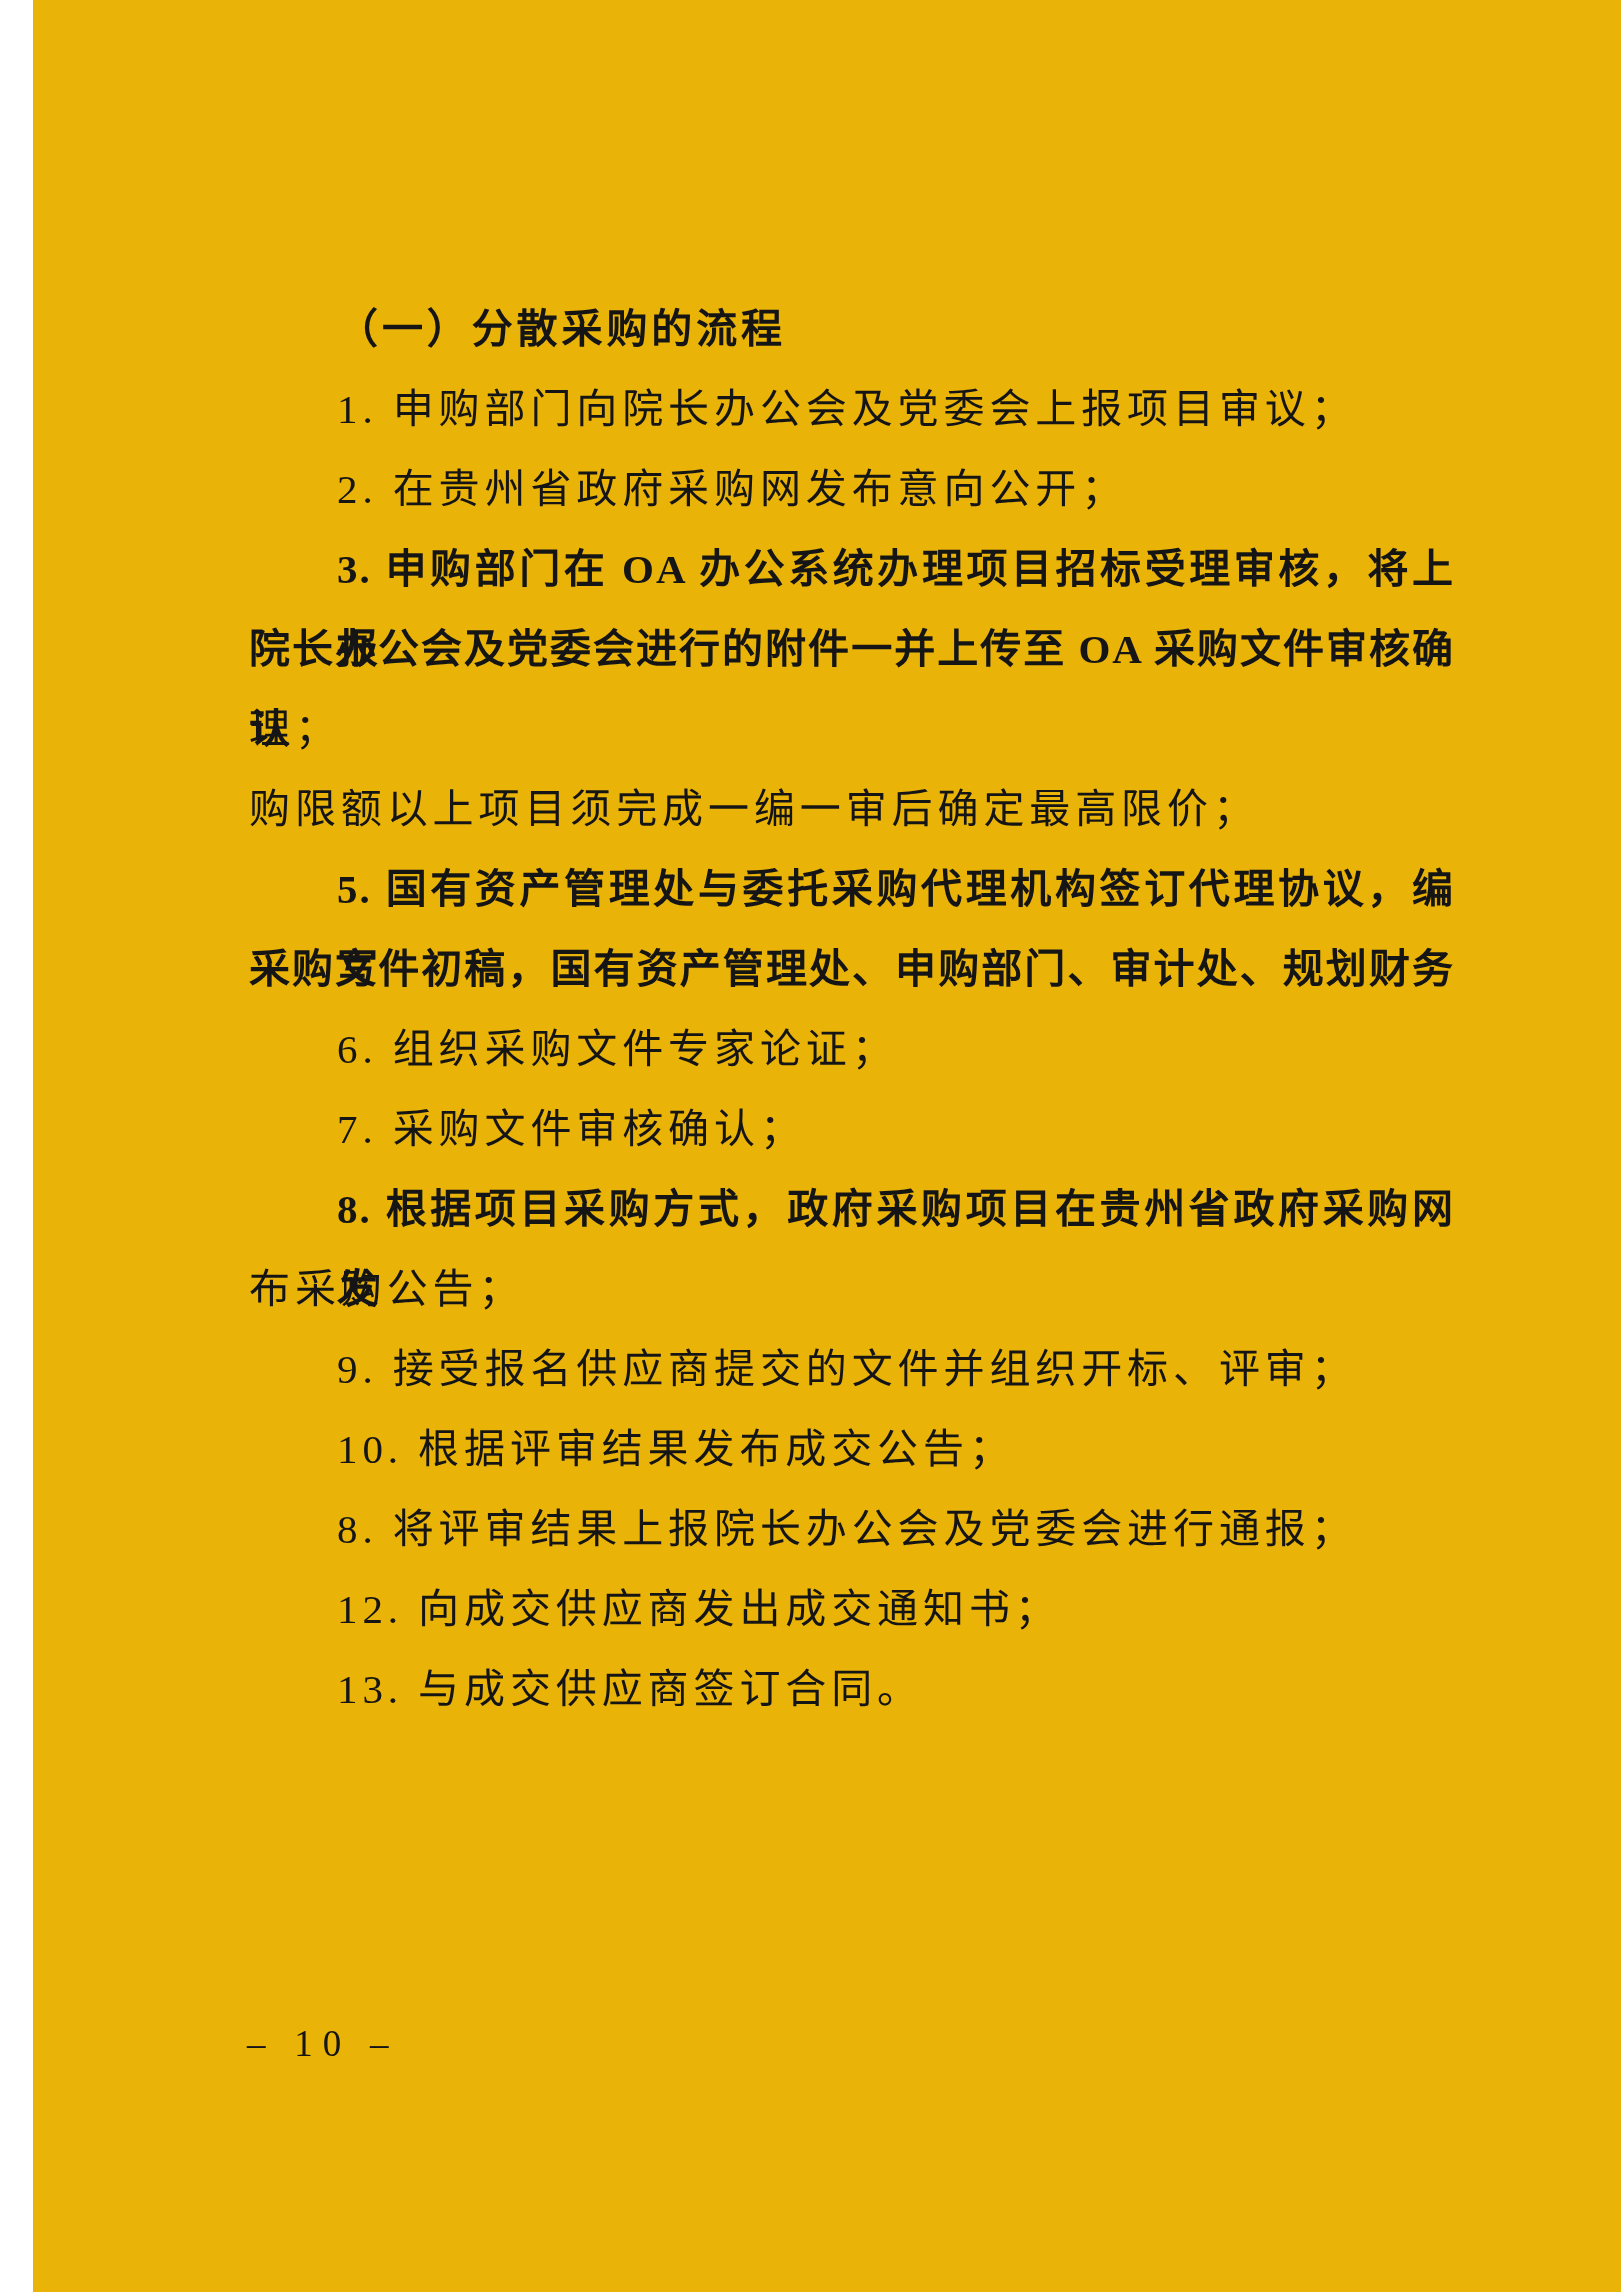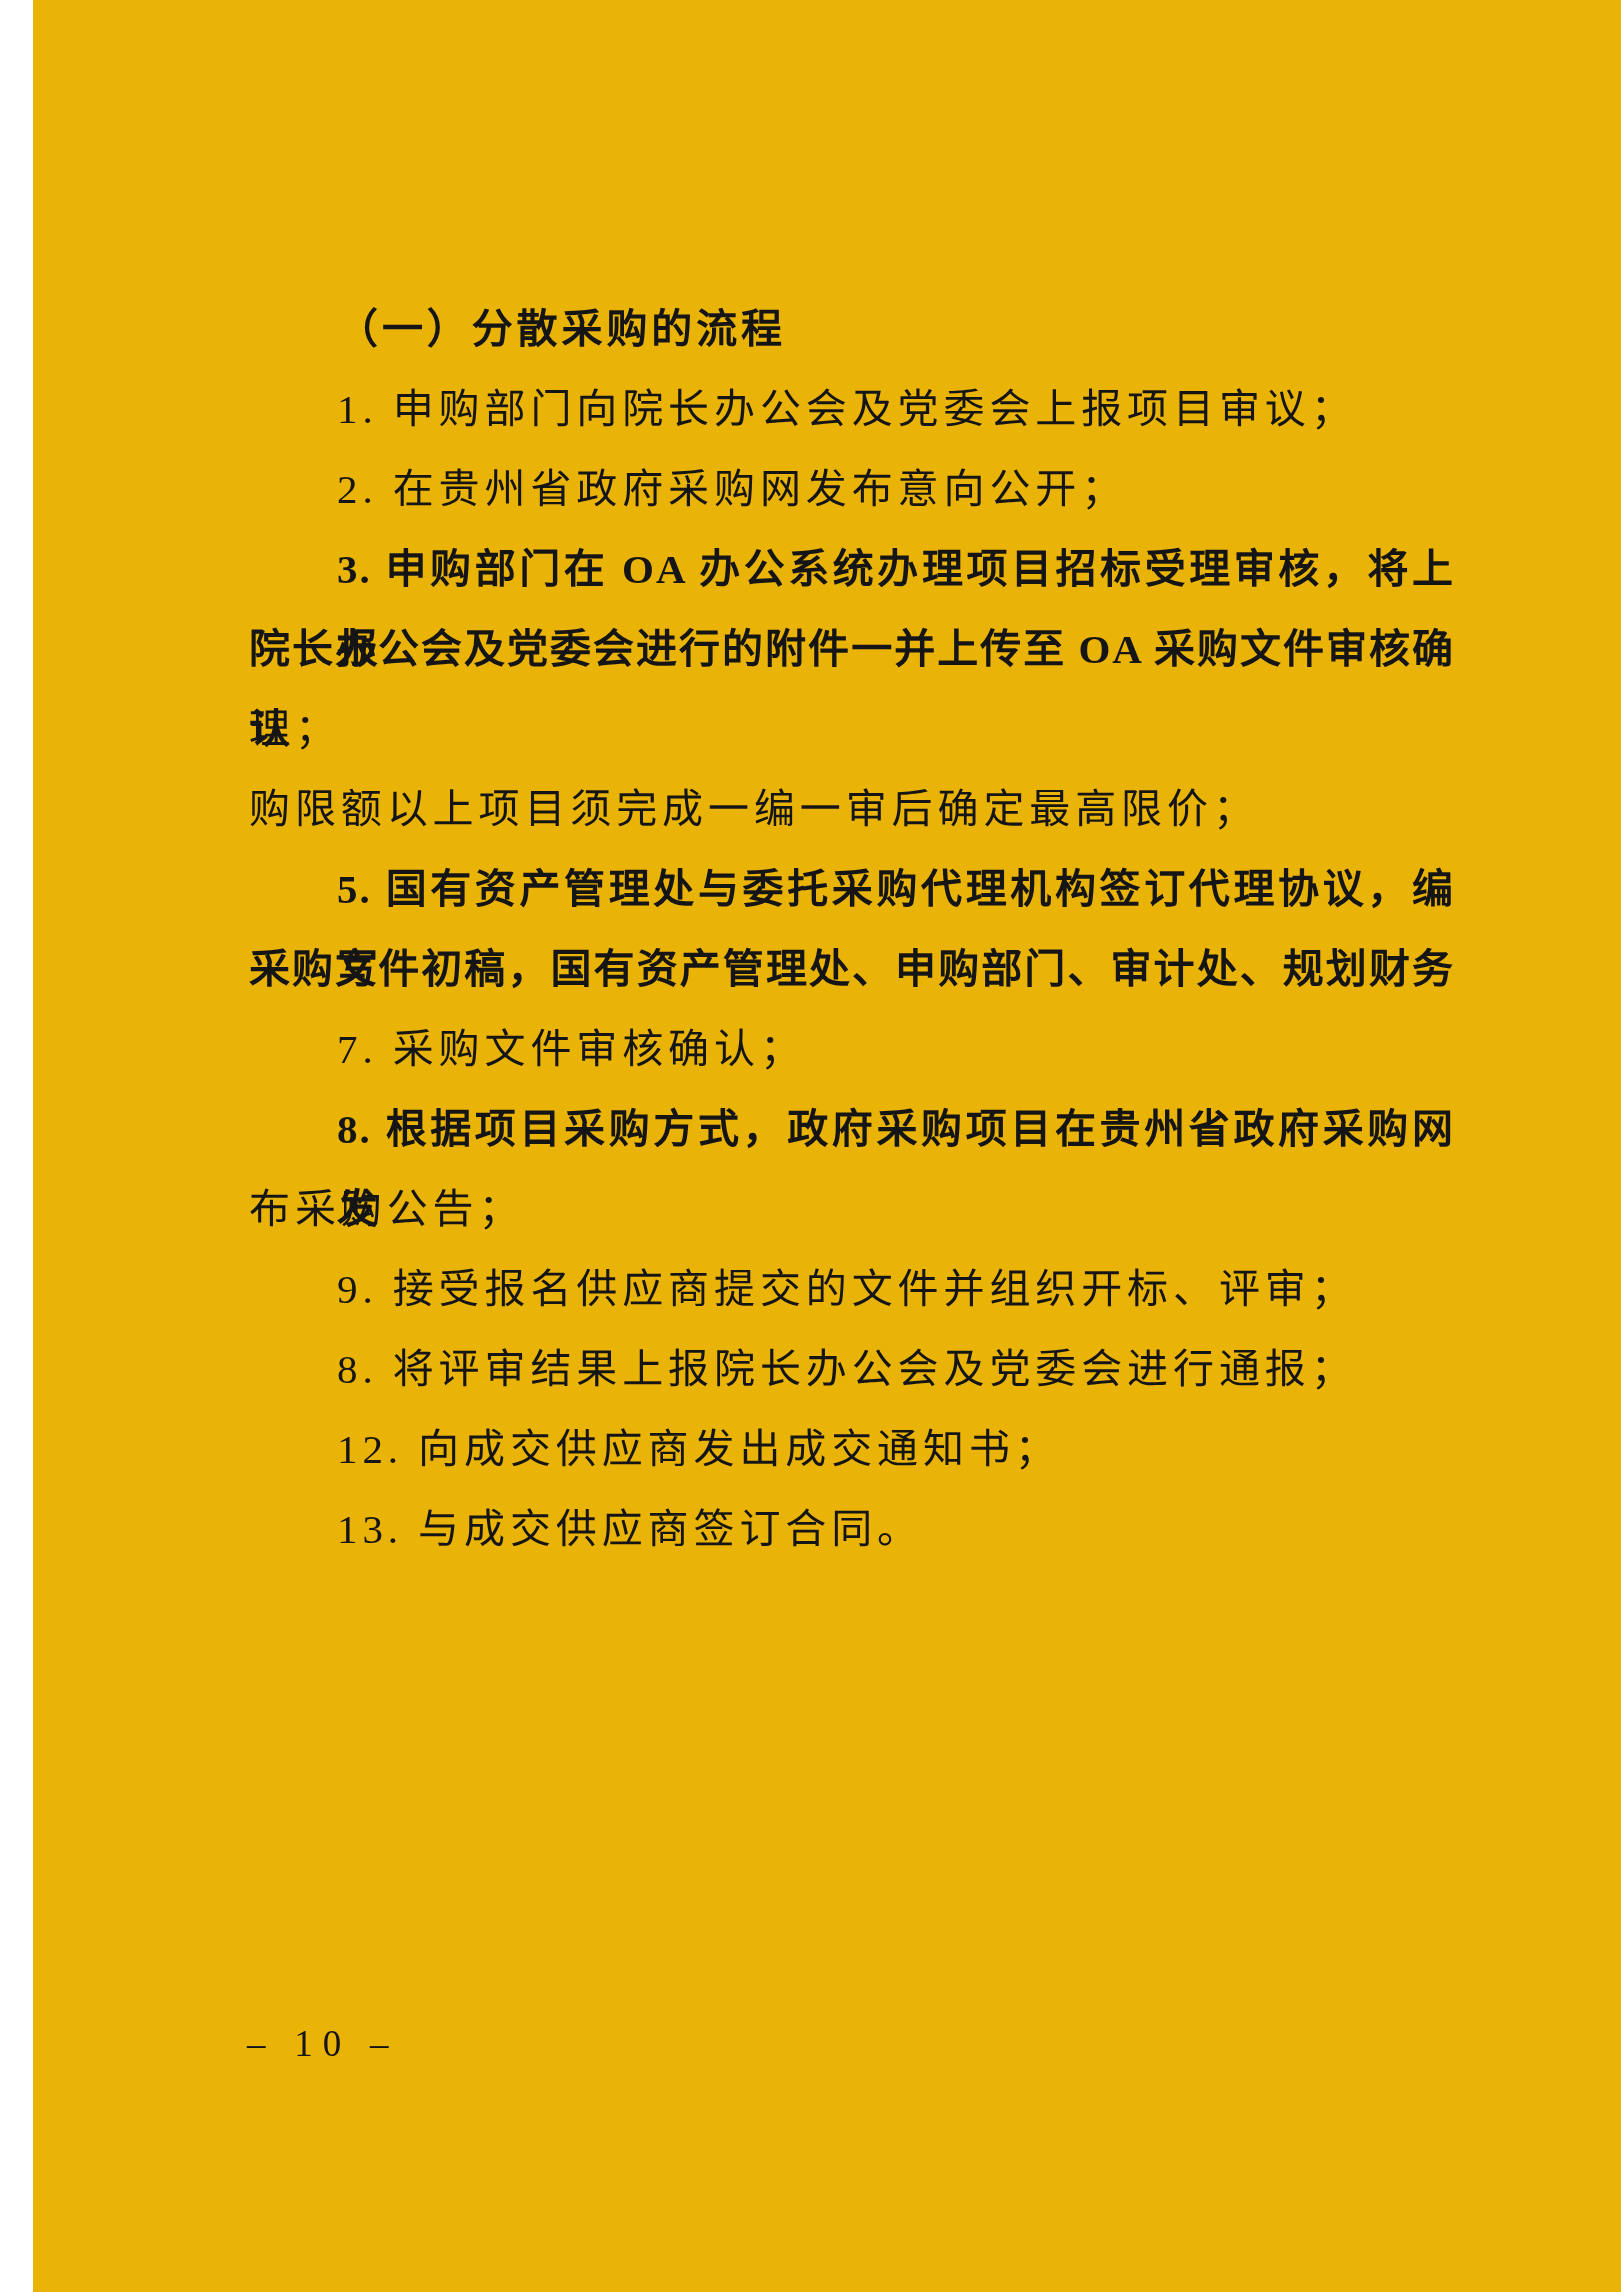--- a/index.html
+++ b/index.html
@@ -66,24 +66,26 @@
     <div class="line heading indent">（一）分散采购的流程</div>
 
     <div class="line indent">1. 申购部门向院长办公会及党委会上报项目审议；</div>
     <div class="line indent">2. 在贵州省政府采购网发布意向公开；</div>
     <div class="line indent full">3. 申购部门在 OA 办公系统办理项目招标受理审核，将上报</div>
     <div class="line full">院长办公会及党委会进行的附件一并上传至 OA 采购文件审核确认</div>
     <div class="line">理；</div>
     <div class="line">购限额以上项目须完成一编一审后确定最高限价；</div>
     <div class="line indent full">5. 国有资产管理处与委托采购代理机构签订代理协议，编写</div>
     <div class="line full">采购文件初稿，国有资产管理处、申购部门、审计处、规划财务</div>
+    <div class="line indent">6. 组织采购文件专家论证；</div>
     <div class="line indent">7. 采购文件审核确认；</div>
     <div class="line indent full">8. 根据项目采购方式，政府采购项目在贵州省政府采购网发</div>
     <div class="line">布采购公告；</div>
     <div class="line indent">9. 接受报名供应商提交的文件并组织开标、评审；</div>
+    <div class="line indent">10. 根据评审结果发布成交公告；</div>
     <div class="line indent">8. 将评审结果上报院长办公会及党委会进行通报；</div>
     <div class="line indent">12. 向成交供应商发出成交通知书；</div>
     <div class="line indent">13. 与成交供应商签订合同。</div>
   </div>
 
   <div class="footer">– 10 –</div>
 </div>
 
 
 </body></html>

